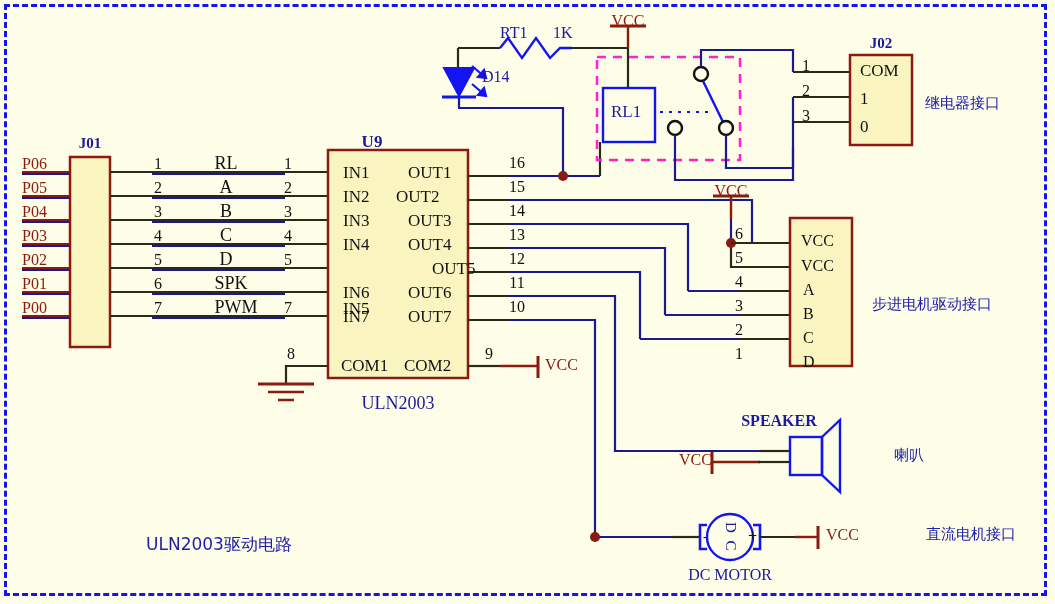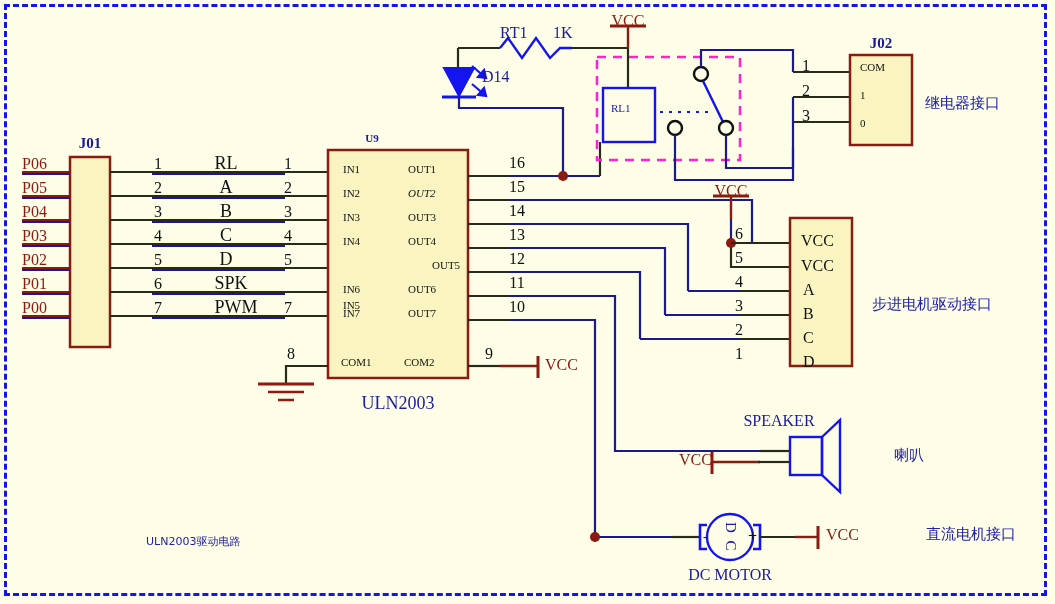--- a/index.html
+++ b/index.html
@@ -6,21 +6,21 @@
   body{font-family:"Liberation Serif",serif;}
   #root{position:relative;width:1055px;height:604px;background:#FDFDE8;overflow:hidden;}
   #border{position:absolute;left:4px;top:4px;width:1043px;height:592px;border:3px dashed #1414F0;box-sizing:border-box;}
   svg.layer{position:absolute;left:0;top:0;width:1055px;height:604px;}
   .txt{position:absolute;white-space:nowrap;line-height:1;}
   .navy{color:#1A1A9B;}
   .dred{color:#8B1A10;}
   .blk{color:#111;}
   .cn{font-family:"DejaVu Sans",sans-serif;color:#2222A8;}
   .s18{font-size:18px;}
-  .s17{font-size:11px;}
+  .s17{font-size:17px;}
   .s16{font-size:16px;}
   .s15{font-size:15px;}
   .s14{font-size:14px;}
   .ctr{transform:translateX(-50%);}
   .rot{transform:rotate(90deg);transform-origin:left top;}
 </style>
 </head>
 <body>
 
 <div id="root">
@@ -252,21 +252,21 @@
 
   <div class="txt blk s17" style="left:343px;top:164px;">IN1</div>
   <div class="txt blk s17" style="left:343px;top:188px;">IN2</div>
   <div class="txt blk s17" style="left:343px;top:212px;">IN3</div>
   <div class="txt blk s17" style="left:343px;top:236px;">IN4</div>
   <div class="txt blk s17" style="left:343px;top:260px;margin-top:40px;">IN5</div>
   <div class="txt blk s17" style="left:343px;top:284px;">IN6</div>
   <div class="txt blk s17" style="left:343px;top:308px;">IN7</div>
 
   <div class="txt blk s17" style="left:408px;top:164px;text-align:center;">OUT1</div>
-  <div class="txt blk s17" style="left:408px;top:188px;font-style:italic;">OUT2</div>
+  <div class="txt blk s17" style="left:396px;top:188px;">OUT2</div>
   <div class="txt blk s17" style="left:408px;top:212px;">OUT3</div>
   <div class="txt blk s17" style="left:408px;top:236px;">OUT4</div>
   <div class="txt blk s17" style="left:432px;top:260px;">OUT5</div>
   <div class="txt blk s17" style="left:408px;top:284px;">OUT6</div>
   <div class="txt blk s17" style="left:408px;top:308px;">OUT7</div>
 
   <div class="txt blk s17" style="left:341px;top:357px;">COM1</div>
   <div class="txt blk s17" style="left:404px;top:357px;">COM2</div>
   <div class="txt blk s16 ctr" style="left:291px;top:346px;">8</div>
   <div class="txt blk s16 ctr" style="left:489px;top:346px;">9</div>
@@ -305,21 +305,21 @@
   <div class="txt blk s16" style="left:735px;top:346px;">1</div>
 
   <div class="txt blk s16" style="left:801px;top:233px;">VCC</div>
   <div class="txt blk s16" style="left:801px;top:258px;">VCC</div>
   <div class="txt blk s16" style="left:803px;top:282px;">A</div>
   <div class="txt blk s16" style="left:803px;top:306px;">B</div>
   <div class="txt blk s16" style="left:803px;top:330px;">C</div>
   <div class="txt blk s16" style="left:803px;top:354px;">D</div>
   <div class="txt cn s15" style="left:872px;top:297px;">步进电机驱动接口</div>
 
-  <div class="txt navy s16 ctr" style="left:779px;top:413px;">SPEAKER</div>
+  <div class="txt navy s16 ctr" style="left:779px;top:413px;font-weight:bold;">SPEAKER</div>
   <div class="txt dred s16" style="left:679px;top:452px;">VCC</div>
   <div class="txt cn s15" style="left:894px;top:448px;">喇叭</div>
 
   <div class="txt navy s16 ctr" style="left:730px;top:567px;text-align:center;">DC MOTOR</div>
   <div class="txt blk s14" style="left:703px;top:530px;">-</div>
   <div class="txt blk s16" style="left:748px;top:528px;">+</div>
   <div class="txt navy s15 rot" style="left:738px;top:522px;letter-spacing:2px;">D C</div>
   <div class="txt dred s16" style="left:826px;top:527px;">VCC</div>
   <div class="txt cn s15" style="left:878px;top:527px;margin-left:48px;">直流电机接口</div>
 

